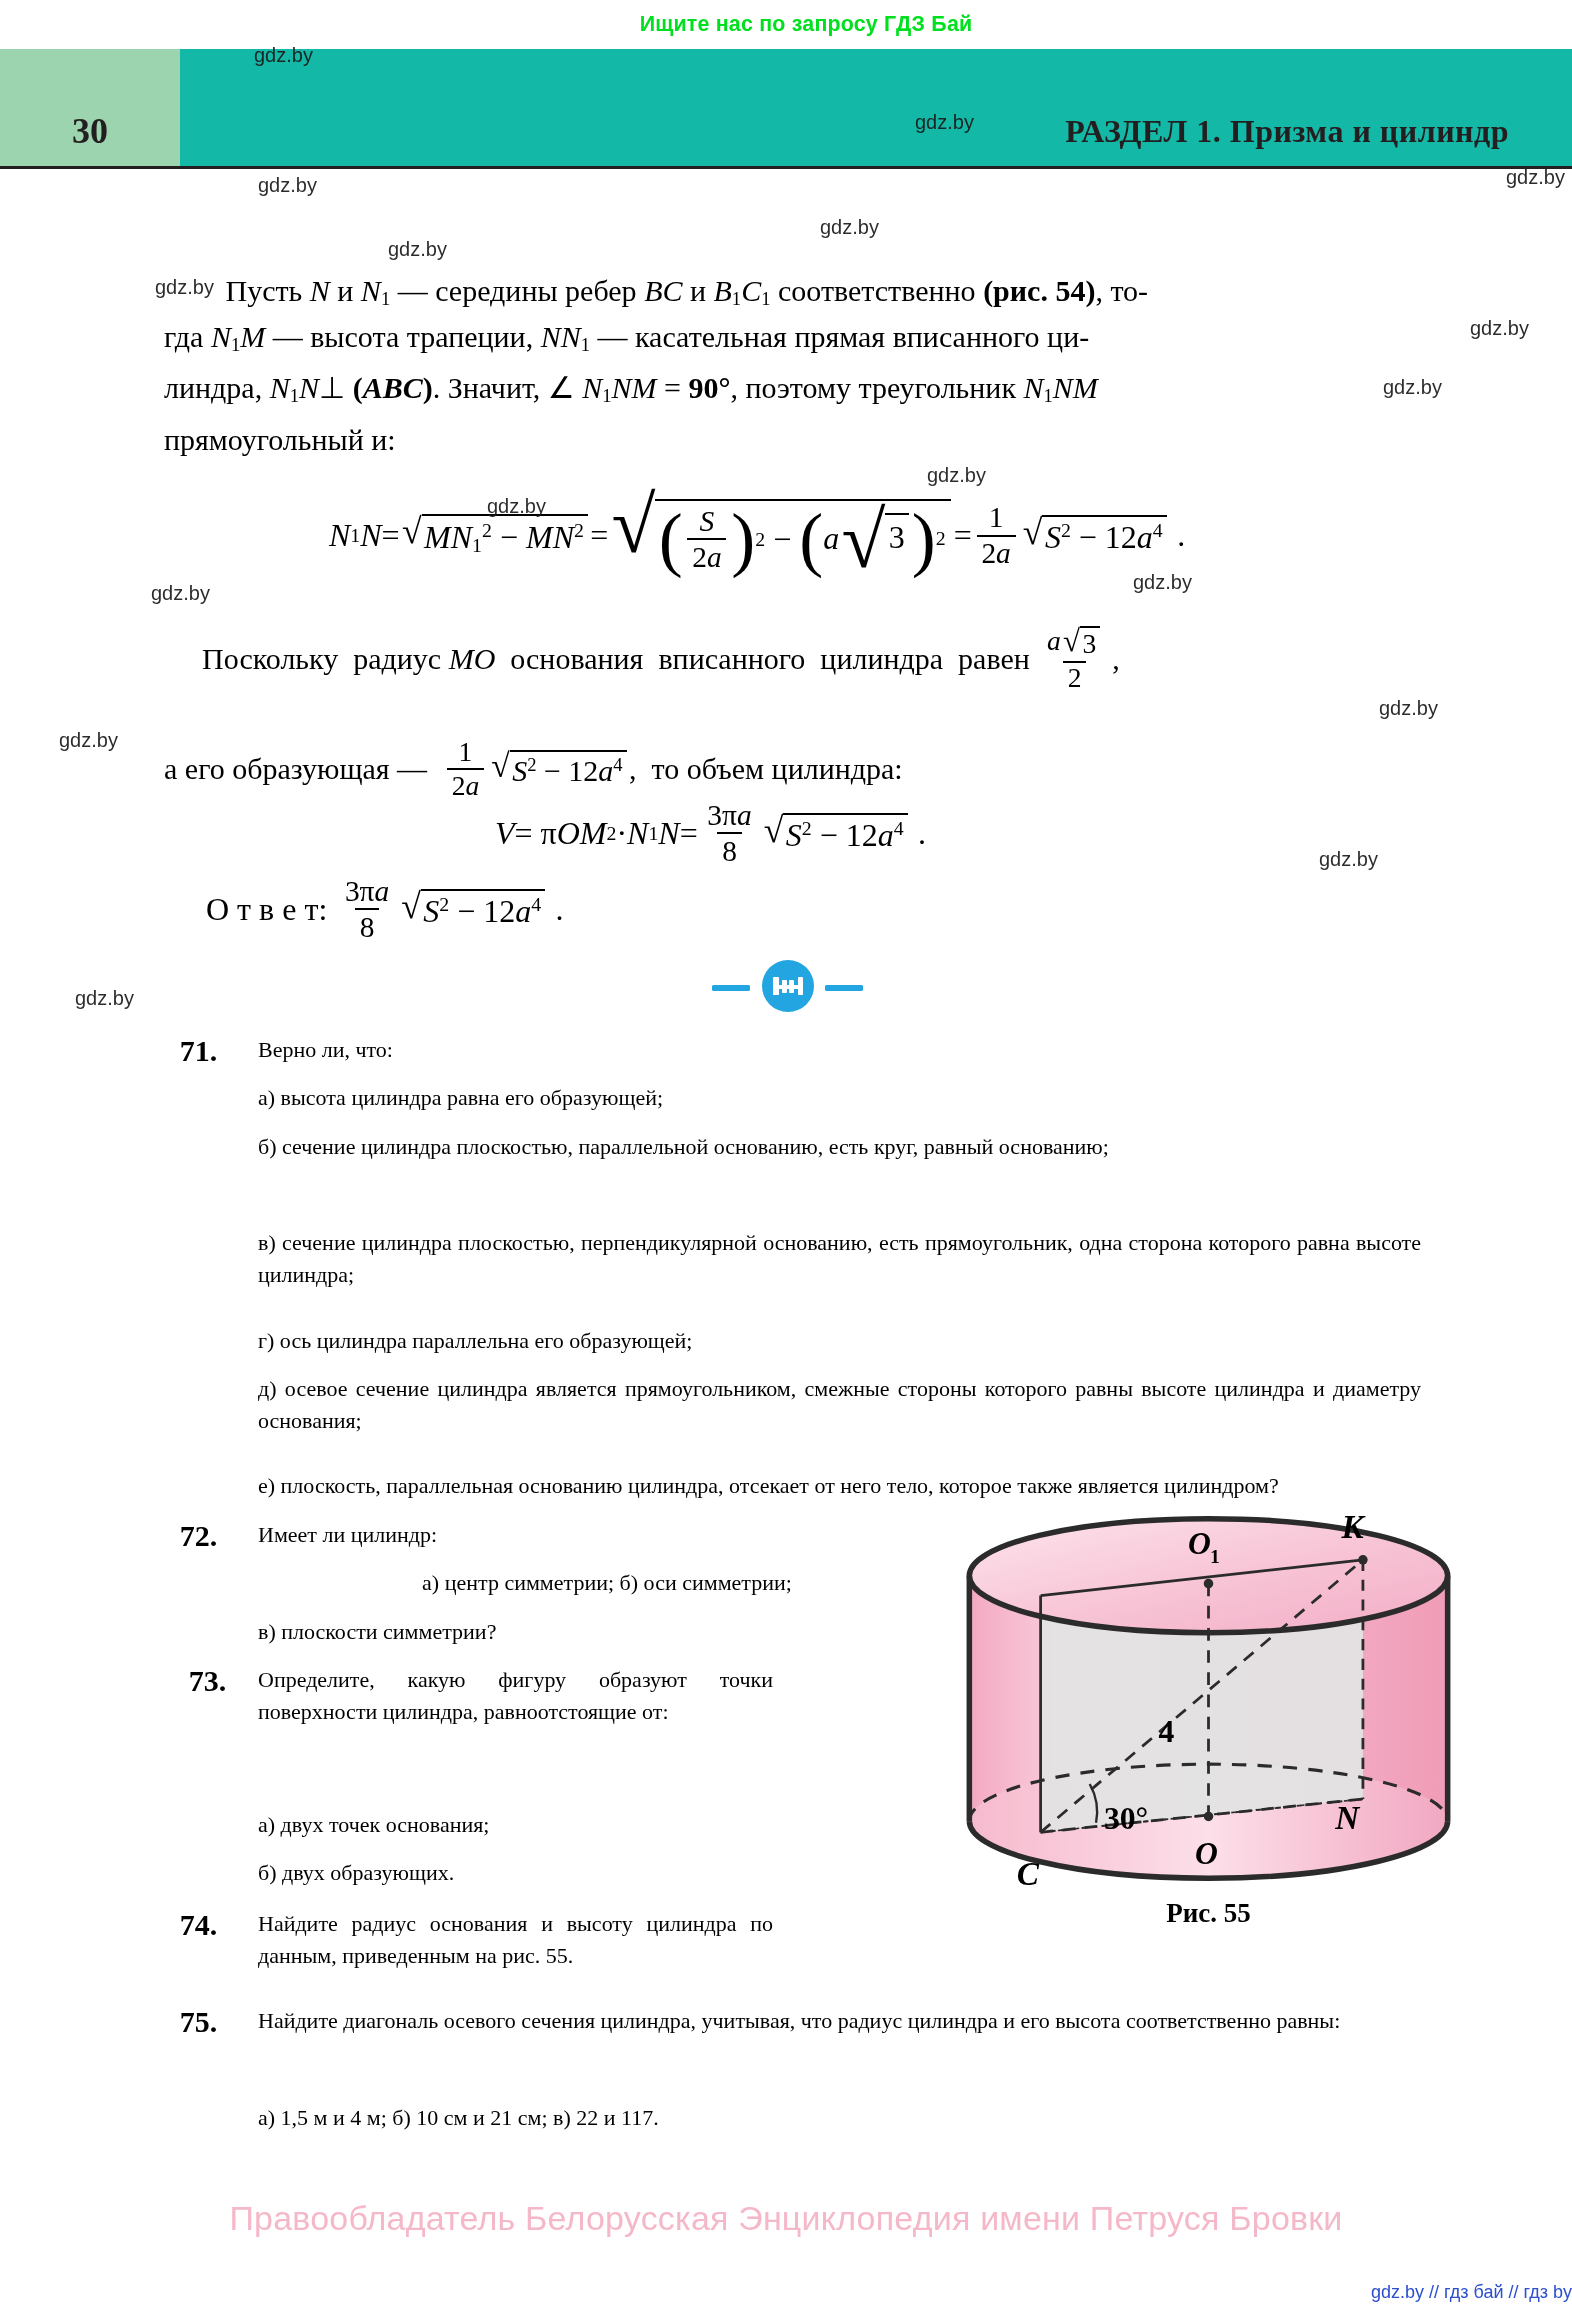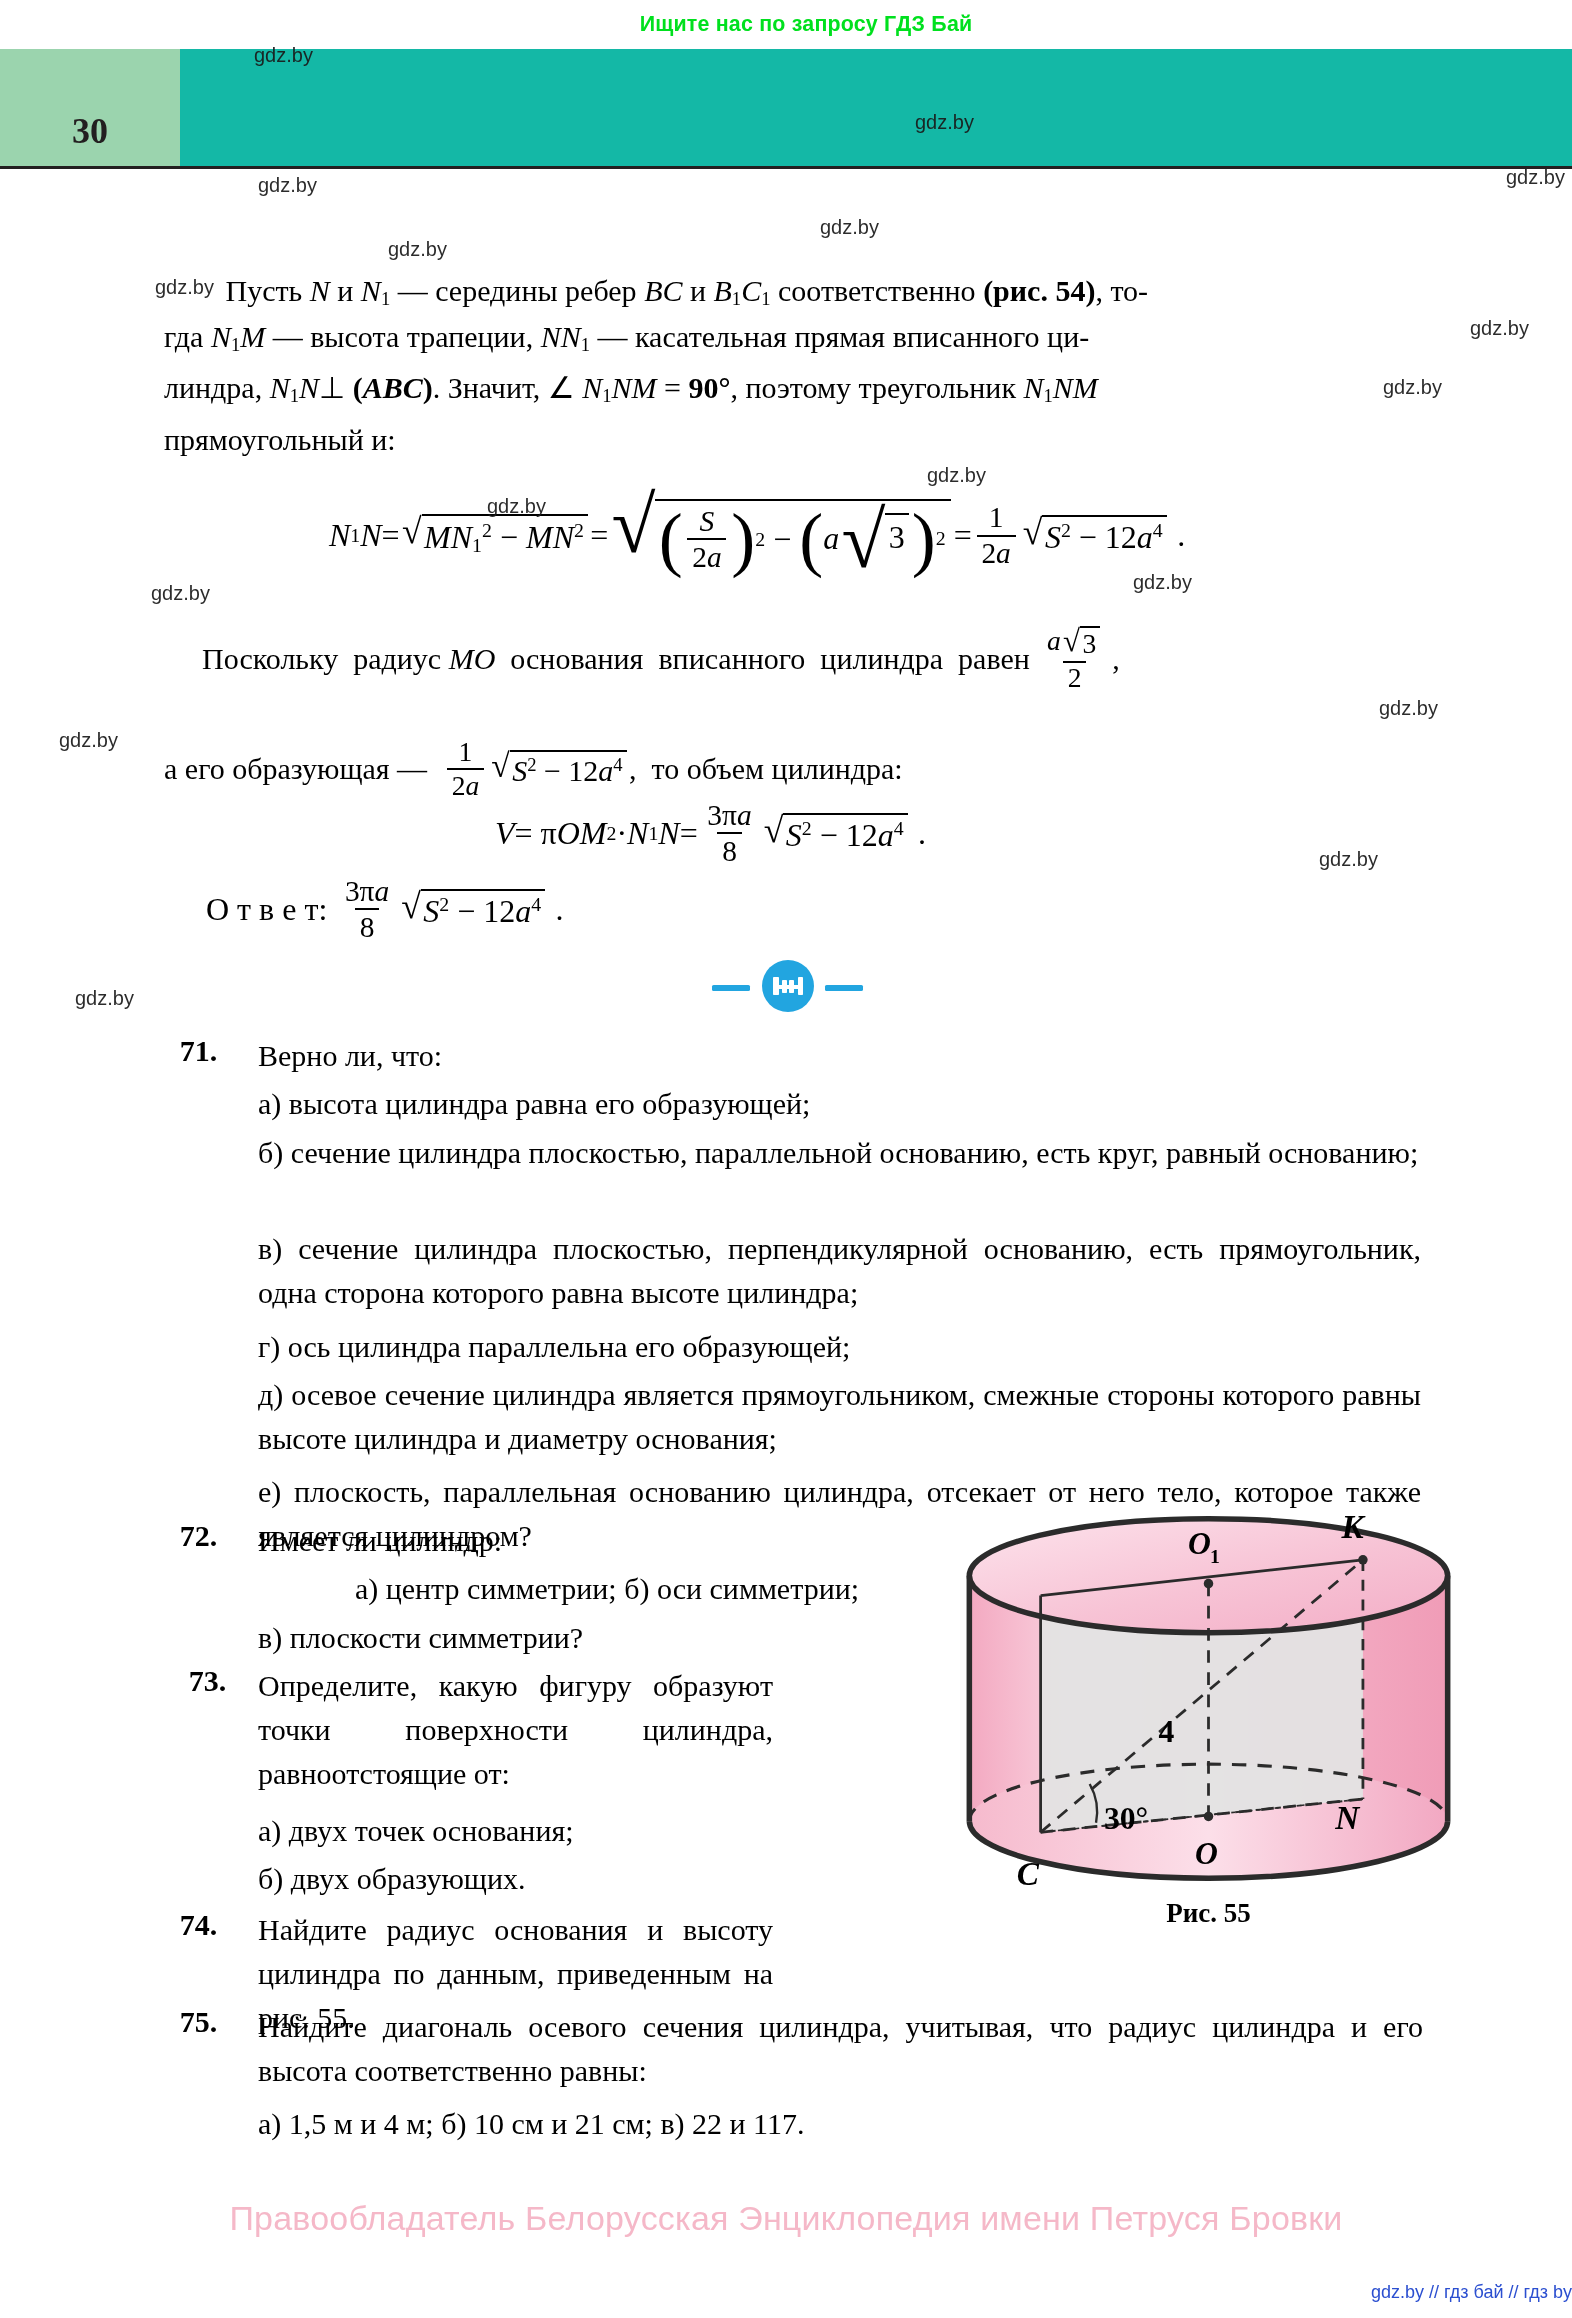--- a/index.html
+++ b/index.html
@@ -101,21 +101,21 @@
   #divider .dumb .bell.b{left:8.7px;height:13.5px;top:-1.6px;}
   #divider .dumb .bell.c{right:8.7px;height:13.5px;top:-1.6px;}
   #divider .dumb .bell.d{right:0;}
   #divider .dumb .bar2{position:absolute;left:3.2px;right:3.2px;top:3.2px;height:4.8px;background:#fff;}
 
   
   .ex-num{
     position:absolute;font-size:30px;font-weight:700;color:#000;
     width:87px;text-align:center;
   }
-  .ex-body{position:absolute;font-size:30px;line-height:1.46;color:#000;text-align:justify;}
+  .ex-body{position:absolute;font-size:22px;line-height:1.46;color:#000;text-align:justify;}
 
   
   #figure{position:absolute;left:963px;top:1506px;width:491px;height:396px;}
   #fig-caption{
     position:absolute;left:963px;top:1898px;width:491px;text-align:center;
     font-size:27px;font-weight:700;color:#000;
   }
 
   
   #footer-copy{
@@ -138,20 +138,21 @@
 </head>
 <body>
 
 <div id="ad-banner">
   <span>Ищите нас по запросу ГДЗ Бай</span>
 </div>
 
 <div id="page-header">
   <div id="page-number-block"></div>
   <div id="page-number">30</div>
+  <div id="header-title">РАЗДЕЛ 1. Призма и цилиндр</div>
 </div>
 <div id="header-rule"></div>
 
 <div class="para" style="left:188px;top:269px;width:1236px;">
   &nbsp;&nbsp;&nbsp;&nbsp;&nbsp;Пусть <span class="it">N</span> и <span class="it">N</span><sub>1</sub> — середины ребер <span class="it">BC</span> и <span class="it">B</span><sub>1</sub><span class="it">C</span><sub>1</sub> соответственно <span class="bld">(рис.&nbsp;54)</span>, то-
 </div>
 <div class="para" style="left:164px;top:315px;width:1260px;">
   гда <span class="it">N</span><sub>1</sub><span class="it">M</span> — высота трапеции, <span class="it">NN</span><sub>1</sub> — касательная прямая вписанного ци-
 </div>
 <div class="para" style="left:164px;top:366px;width:1268px;">

